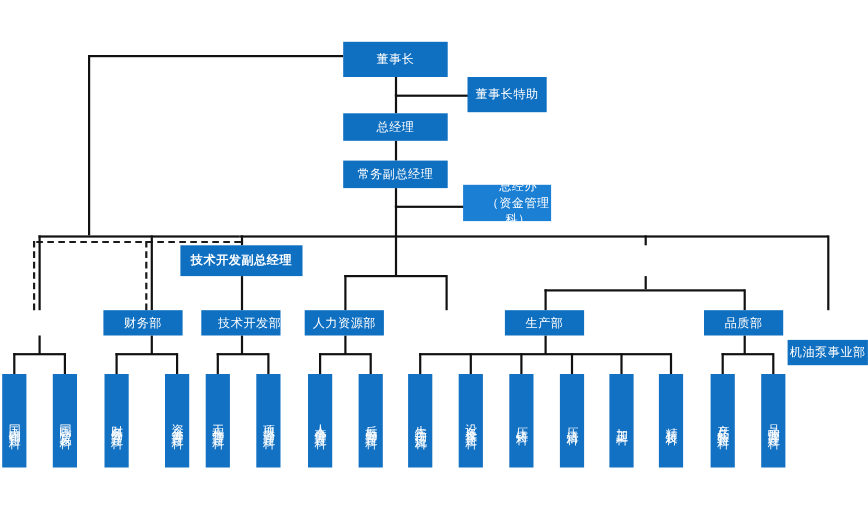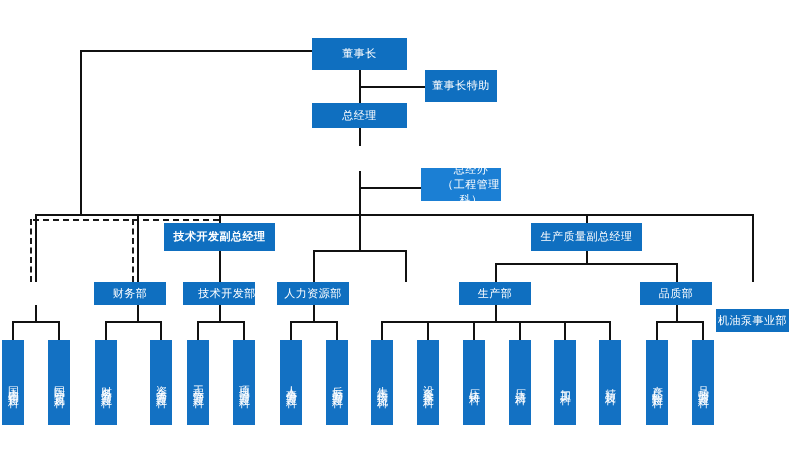--- a/index.html
+++ b/index.html
@@ -155,29 +155,29 @@
   <div class="ln h thick" style="left:656px;top:321px;width:47px;"></div>
   <div class="ln v thick" style="left:656px;top:321px;height:20px;"></div>
   <div class="ln v thick" style="left:702px;top:321px;height:20px;"></div>
 
   <div class="box" style="left:312px;top:38px;width:95px;height:32px;">董事长</div>
 
   <div class="box" style="left:425px;top:70px;width:72px;height:32px;">董事长特助</div>
 
   <div class="box" style="left:312px;top:103px;width:95px;height:25px;">总经理</div>
 
+  <div class="box" style="left:312px;top:146px;width:95px;height:25px;">常务副总经理</div>
 
   <div class="box light two-line" style="left:421px;top:168px;width:80px;height:33px;flex-direction:column;">
     <span>总经办</span>
-    <span>（工程管理科）</span>
+    <span>（资金管理科）</span>
   </div>
 
   <div class="box" style="left:164px;top:223px;width:111px;height:28px;font-weight:bold;">技术开发副总经理</div>
 
-  <div class="box" style="left:531px;top:223px;width:111px;height:28px;">生产质量副总经理</div>
 
   <div class="box" style="left:94px;top:282px;width:72px;height:23px;">财务部</div>
   <div class="box" style="left:183px;top:282px;width:72px;height:23px;padding-left:16px;">技术开发部</div>
   <div class="box" style="left:277px;top:282px;width:72px;height:23px;">人力资源部</div>
   <div class="box" style="left:459px;top:282px;width:72px;height:23px;">生产部</div>
   <div class="box" style="left:640px;top:282px;width:72px;height:23px;">品质部</div>
   <div class="box" style="left:716px;top:282px;width:73px;height:23px;margin-top:27px;">机油泵事业部</div>
 
   <div class="vbox" style="left:2px;top:340px;width:22px;height:85px;">
     <span>国内销售科</span>

